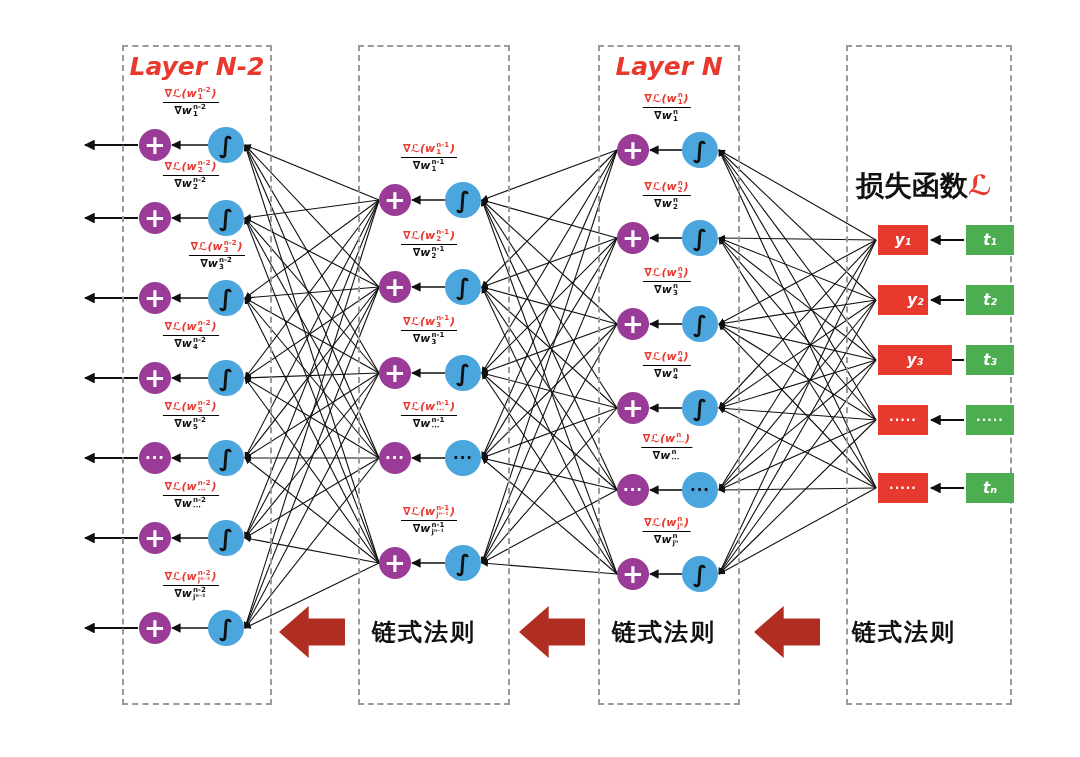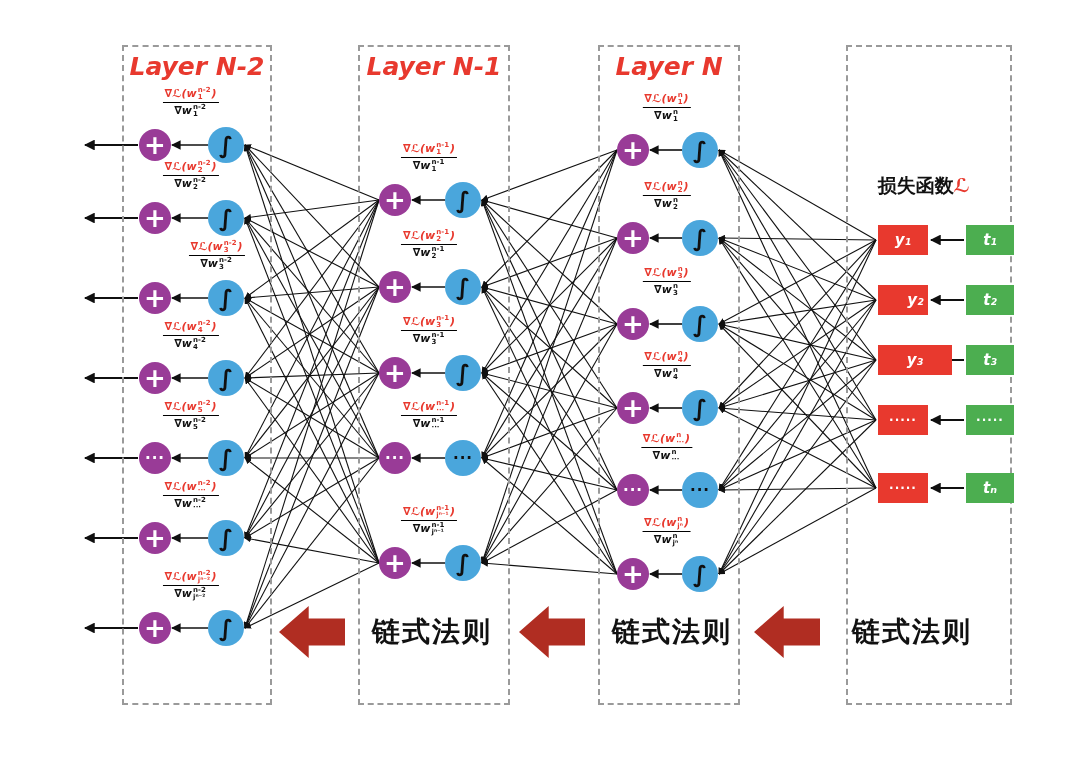--- a/index.html
+++ b/index.html
@@ -30,25 +30,25 @@
     display:inline-flex; flex-direction:column; vertical-align:middle;
     font-size:7px; line-height:7px; font-style:normal; margin:0 1px; text-align:left;
   }
   .stk .sp, .stk .sb { display:block; height:7px; }
   .rect-node {
     position:absolute; display:flex; align-items:center; justify-content:center;
     color:#fff; font-weight:bold; font-style:italic; font-size:15px;
   }
   .chain-label {
     position:absolute; transform:translateY(-50%);
-    font-weight:bold; font-size:28px; color:#111; letter-spacing:2px; white-space:nowrap;
+    font-weight:bold; font-size:24px; color:#111; letter-spacing:2px; white-space:nowrap;
   }
   .loss {
     position:absolute; transform:translate(-50%,-50%);
-    font-weight:bold; font-size:19px; color:#111; white-space:nowrap;
+    font-weight:bold; font-size:28px; color:#111; white-space:nowrap;
   }
 </style>
 </head>
 <body>
 
 <div id="canvas">
   <svg id="wires" width="1080" height="757">
     <defs>
       <marker id="ah" viewBox="0 0 10 10" refX="9" refY="5" markerWidth="6" markerHeight="6" orient="auto">
         <path d="M0,0 L10,5 L0,10 z" fill="#101010"></path>
@@ -263,21 +263,20 @@
           <span class="sb">jⁿ⁻²</span>
         </span>)</div>
       <div class="den" style="color: rgb(17, 17, 17);">∇w<span class="stk">
           <span class="sp">n-2</span>
           <span class="sb">jⁿ⁻²</span>
         </span></div>
     </div>
     <div class="node" style="left: 139px; top: 612px; width: 32px; height: 32px; background: rgb(153, 59, 151); color: rgb(255, 255, 255); font-size: 26px;">+</div>
     <div class="node" style="left: 208px; top: 610px; width: 36px; height: 36px; background: rgb(74, 166, 220); color: rgb(16, 16, 16); font-size: 23px;">∫</div>
     <div class="layer-box" style="left: 358px; top: 45px; width: 152px; height: 660px; border-color: rgb(154, 154, 154);"></div>
-    <div class="layer-title" style="left: 434px; top: 53px; color: rgb(232, 57, 46);">Layer N-1</div>
     <div class="grad" style="left: 429px; top: 142px;">
       <div class="num" style="color: rgb(232, 57, 46);">∇ℒ(w<span class="stk">
           <span class="sp">n-1</span>
           <span class="sb">1</span>
         </span>)</div>
       <div class="den" style="color: rgb(17, 17, 17);">∇w<span class="stk">
           <span class="sp">n-1</span>
           <span class="sb">1</span>
         </span></div>
     </div>

